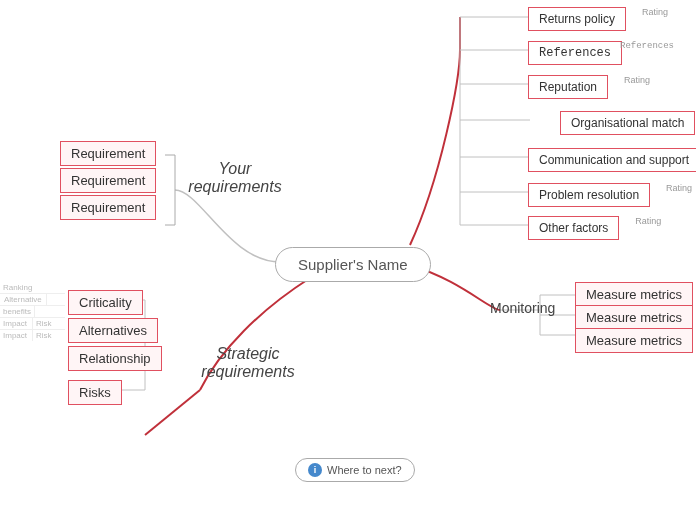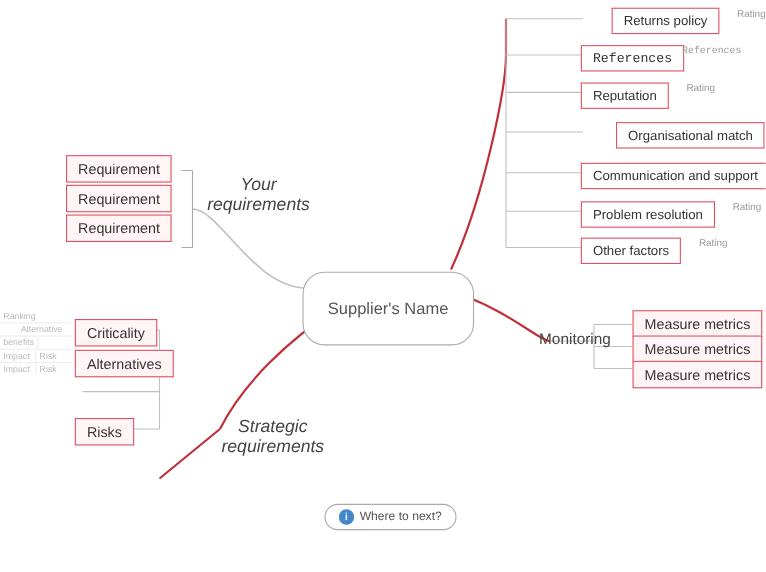--- a/index.html
+++ b/index.html
@@ -42,21 +42,21 @@
       border: 1.5px solid #e05060;
       background: #fff5f6;
       padding: 4px 10px;
       font-size: 13px;
       color: #333;
       white-space: nowrap;
     }
     .node-center {
       border: 1.5px solid #aaa;
       background: #fff;
-      padding: 24px 22px;
+      padding: 8px 22px;
       font-size: 15px;
       color: #555;
       border-radius: 20px;
       white-space: nowrap;
     }
     .node-label {
       font-size: 16px;
       color: #444;
       font-style: italic;
       font-weight: 500;
@@ -150,21 +150,21 @@
   <div class="node" style="left:60px; top:141px;">
     <div class="node-box-pink">Requirement</div>
   </div>
   <div class="node" style="left:60px; top:168px;">
     <div class="node-box-pink">Requirement</div>
   </div>
   <div class="node" style="left:60px; top:195px;">
     <div class="node-box-pink">Requirement</div>
   </div>
 
-  <div class="node" style="left:528px; top:7px;margin-left:28px;">
+  <div class="node" style="left:528px; top:7px;">
     <div class="node-box">Returns policy</div>
     <span class="small-label" style="right:-42px; top:0px;">Rating</span>
   </div>
 
   <div class="node" style="left:528px; top:41px;font-family:Liberation Mono, monospace;">
     <div class="node-box">References</div>
     <span class="small-label" style="right:-52px; top:0px;">References</span>
   </div>
 
   <div class="node" style="left:528px; top:75px;">
@@ -184,31 +184,31 @@
   <div class="node" style="left:528px; top:183px;">
     <div class="node-box">Problem resolution</div>
     <span class="small-label" style="right:-42px; top:0px;">Rating</span>
   </div>
 
   <div class="node" style="left:528px; top:216px;">
     <div class="node-box">Other factors</div>
     <span class="small-label" style="right:-42px; top:0px;">Rating</span>
   </div>
 
-  <div class="node" style="left:188px; top:345px; width:120px;margin-top:35px;">
+  <div class="node" style="left:188px; top:345px; width:120px;">
     <span class="node-label" style="white-space:pre-line; text-align:center;">Strategic
 requirements</span>
   </div>
 
   <div style="position:absolute; left:0; top:282px; font-size:8px; color:#bbb; width:65px;">
     <div style="border-bottom:1px solid #eee; padding:1px 3px;">
       <span>Ranking</span>
     </div>
     <div style="display:flex; border-bottom:1px solid #eee;">
-      <span style="flex:1; padding:1px 19px; border-right:1px solid #eee;">Alternative</span>
+      <span style="flex:1; padding:1px 4px; border-right:1px solid #eee;">Alternative</span>
       <span style="flex:1; padding:1px 3px;"></span>
     </div>
     <div style="display:flex; border-bottom:1px solid #eee;gap:32px;">
       <span style="flex:1; padding:1px 3px; border-right:1px solid #eee;">benefits</span>
       <span style="flex:1; padding:1px 3px;"></span>
     </div>
     <div style="display:flex; border-bottom:1px solid #eee;">
       <span style="flex:1; padding:1px 3px; border-right:1px solid #eee;">Impact</span>
       <span style="flex:1; padding:1px 3px;">Risk</span>
     </div>
@@ -216,20 +216,23 @@
       <span style="flex:1; padding:1px 3px; border-right:1px solid #eee;">Impact</span>
       <span style="flex:1; padding:1px 3px;">Risk</span>
     </div>
   </div>
 
   <div class="node" style="left:68px; top:290px;">
     <div class="node-box-pink">Criticality</div>
   </div>
   <div class="node" style="left:68px; top:318px;">
     <div class="node-box-pink">Alternatives</div>
+  </div>
+  <div class="node" style="left:68px; top:346px;">
+    <div class="node-box-pink">Relationship</div>
   </div>
   <div class="node" style="left:68px; top:380px;">
     <div class="node-box-pink">Risks</div>
   </div>
 
   <div class="node" style="left:490px; top:300px;">
     <span class="monitoring-label">Monitoring</span>
   </div>
 
   <div class="node" style="left:575px; top:282px;">

